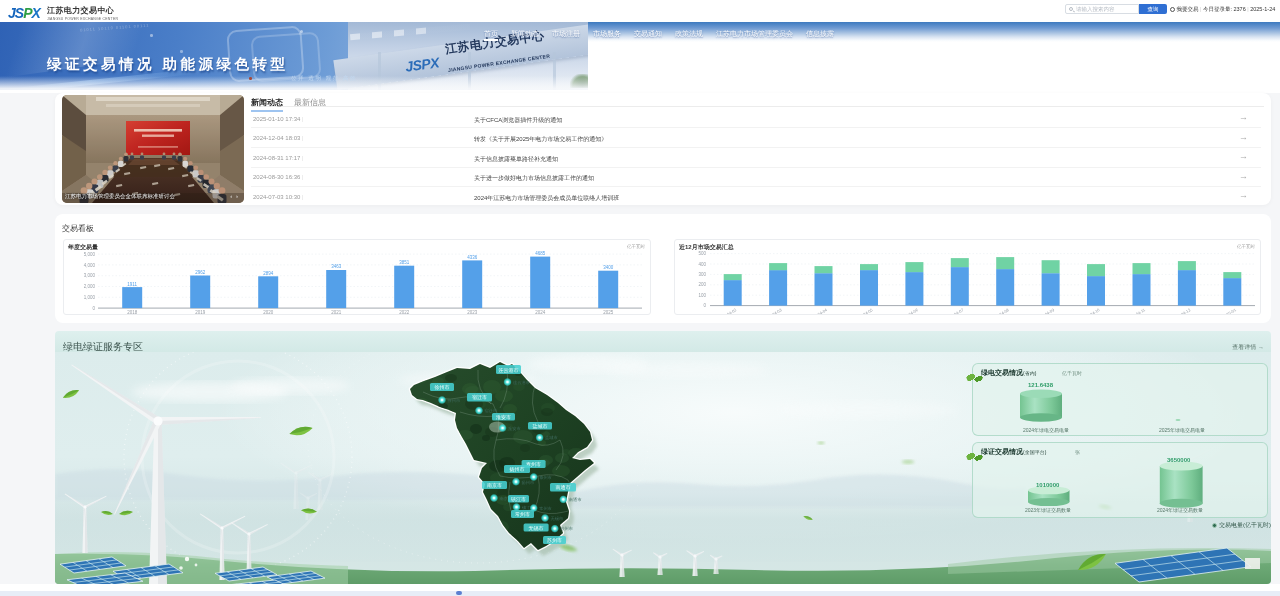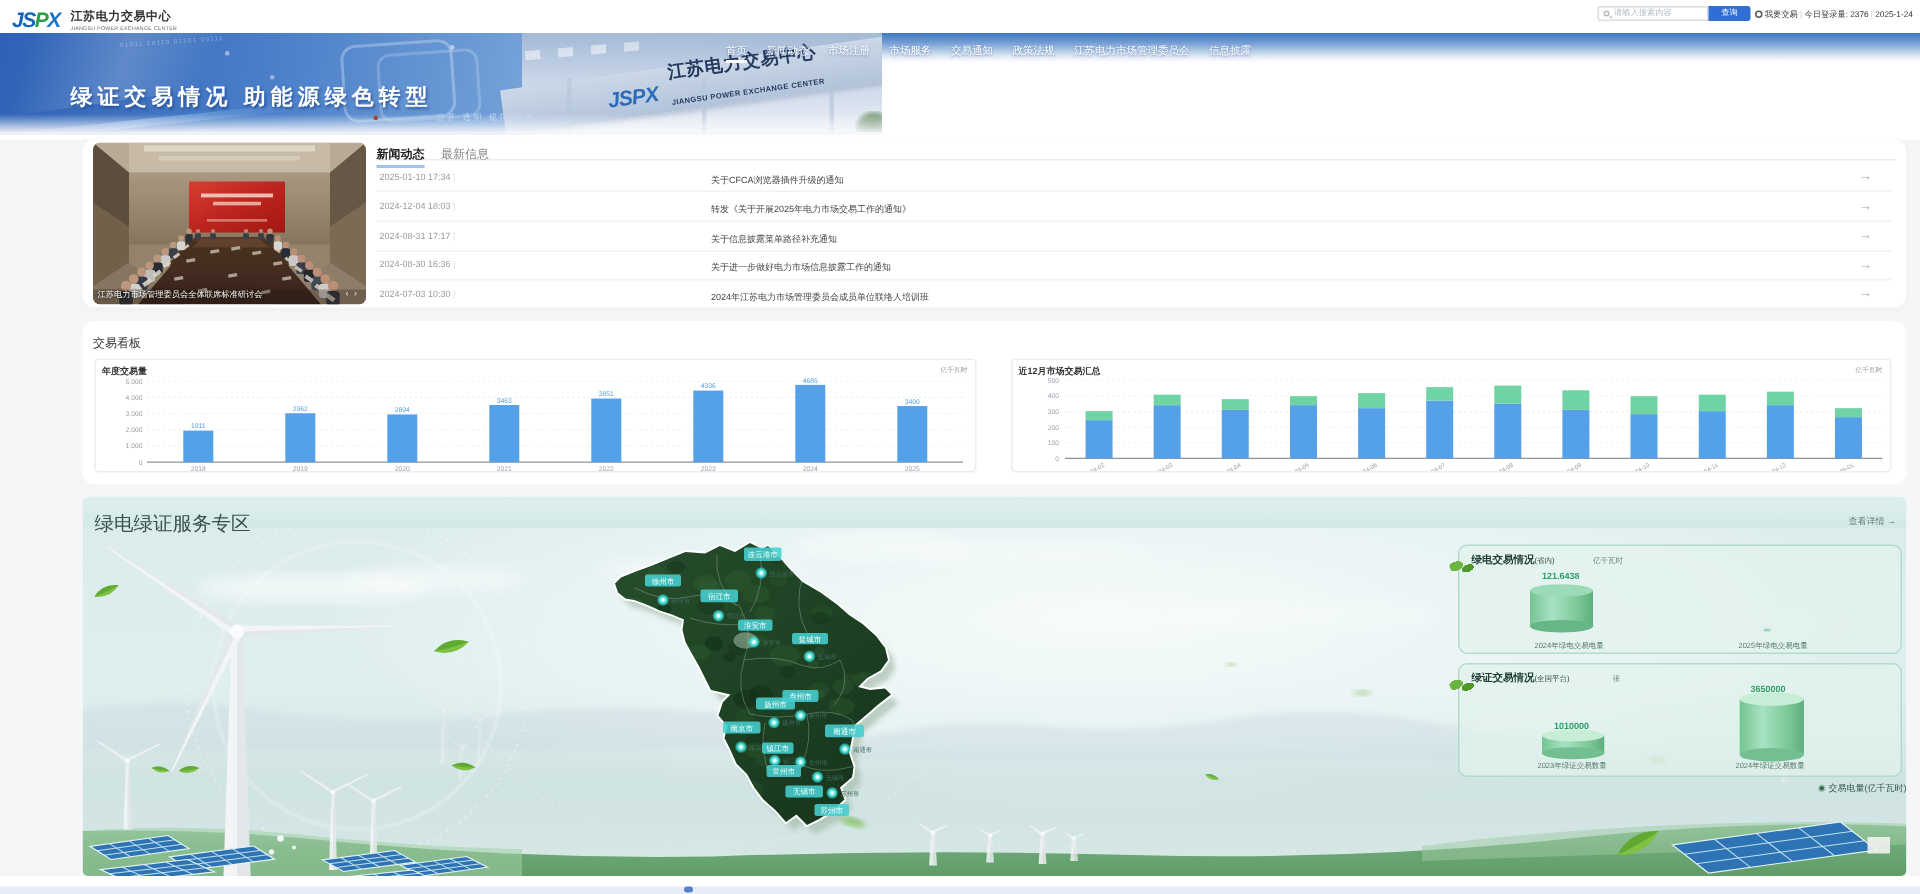--- a/index.html
+++ b/index.html
@@ -57,21 +57,21 @@
 #chartcard { position:absolute; left:55px; top:214px; width:1216px; height:109px; background:#fff; border-radius:8px; }
 #chartcard .sect { position:absolute; left:7px; top:9px; font-size:8px; font-weight:normal; color:#333; }
 .chartbox { position:absolute; top:25px; height:76px; border:1px solid #ebedf0; border-radius:3px; background:#fff; overflow:hidden; }
 #cb1 { left:8px; width:588px; }
 #cb2 { left:619px; width:587px; }
 .chartbox .ctitle { position:absolute; left:4px; top:3px; font-size:6px; font-weight:bold; color:#333; }
 .chartbox .cunit { position:absolute; right:5px; top:4px; font-size:4.5px; color:#999; }
 .chartbox svg { position:absolute; left:0; top:0; }
 #green { position:absolute; left:55px; top:331px; width:1216px; height:253px; border-radius:4px; overflow:hidden; }
 #greenhead { position:absolute; left:0; top:0; width:1216px; height:21px; background:linear-gradient(180deg,#def0ee,#d3e9e6); }
-#greenhead .gt { position:absolute; left:8px; top:9px; font-size:13px; color:#39514b; }
+#greenhead .gt { position:absolute; left:8px; top:9px; font-size:10px; color:#39514b; }
 #greenhead .more { position:absolute; right:7px; top:12px; font-size:6px; color:#5f7a70; }
 #scene { position:absolute; left:0; top:21px; width:1216px; height:232px; }
 .gpanel { position:absolute; left:917px; width:296px; background:rgba(226,242,237,0.72); border:1px solid rgba(140,200,175,0.55); border-radius:6px; z-index:10; }
 #gp1 { top:32px; height:73px; }
 #gp2 { top:111px; height:76px; }
 .gpanel .ptitle { position:absolute; left:8px; top:4px; font-size:7px; font-weight:bold; color:#1d3a30; }
 .gpanel .ptitle small { font-size:5px; font-weight:normal; }
 .gpanel .punit { position:absolute; left:89px; top:6px; font-size:5px; color:#6a8a7c; }
 .gpanel .val { position:absolute; font-size:6px; font-weight:bold; color:#2f9d68; }
 .gpanel .lbl { position:absolute; font-size:5px; color:#5a7a6c; }

